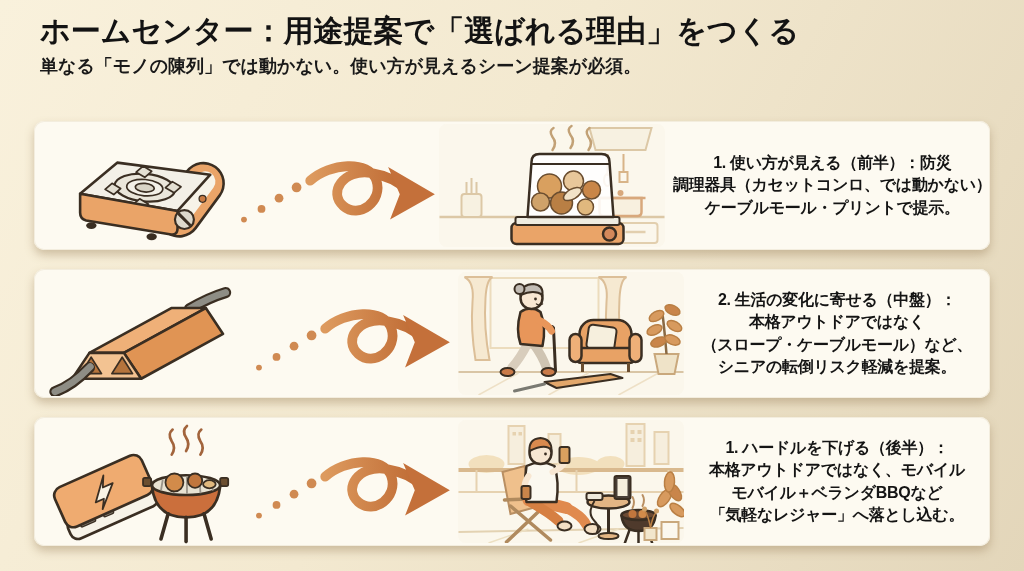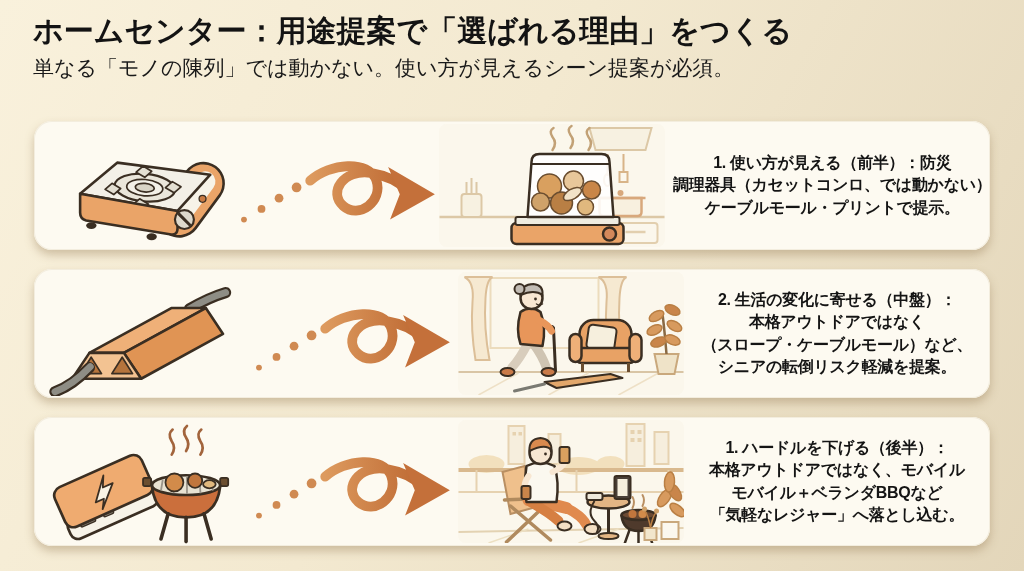--- a/index.html
+++ b/index.html
@@ -4,26 +4,26 @@
 <style>
   html,body{margin:0;padding:0;}
   body{
     width:1024px;height:571px;overflow:hidden;
     font-family:"Liberation Sans","DejaVu Sans",sans-serif;
   }
   .slide{
     position:relative;width:1024px;height:571px;
     background:linear-gradient(118deg,#f9f1dc 0%,#f3e9d0 45%,#e3d6ba 100%);
   }
-  .header{position:absolute;left:33px;top:12px;right:20px;}
+  .header{position:absolute;left:40px;top:12px;right:20px;}
   .title{font-size:30px;font-weight:800;color:#131313;margin:0;line-height:1.25;}
-  .subtitle{font-size:21px;font-weight:400;color:#191919;margin:5px 0 0 0;line-height:1.25;}
+  .subtitle{font-size:18px;font-weight:700;color:#191919;margin:5px 0 0 0;line-height:1.25;}
   .card{
     position:absolute;left:34px;width:956px;height:129px;
-    background:#fdfaf1;border-radius:18px;
+    background:#fdfaf1;border-radius:10px;
     box-shadow:0 5px 10px rgba(150,125,85,.42), inset 0 0 0 1px #f3edde;
     display:flex;align-items:center;
   }
   .card-1{top:121px}
   .card-2{top:269px}
   .card-3{top:417px}
   .zone-product{width:210px;height:100%;display:flex;align-items:center;justify-content:center;}
   .zone-arrow{width:214px;height:100%;display:flex;align-items:center;justify-content:center;}
   .zone-scene{width:226px;height:123px;border-radius:8px;overflow:hidden;background:#fbf7ec;flex:none;}
   .zone-scene svg{display:block;}

